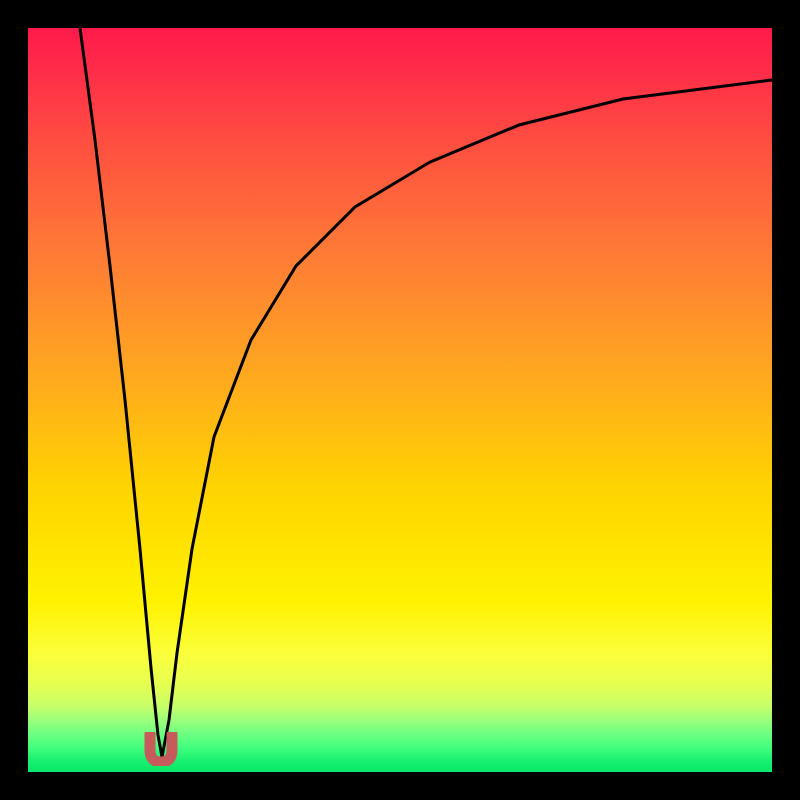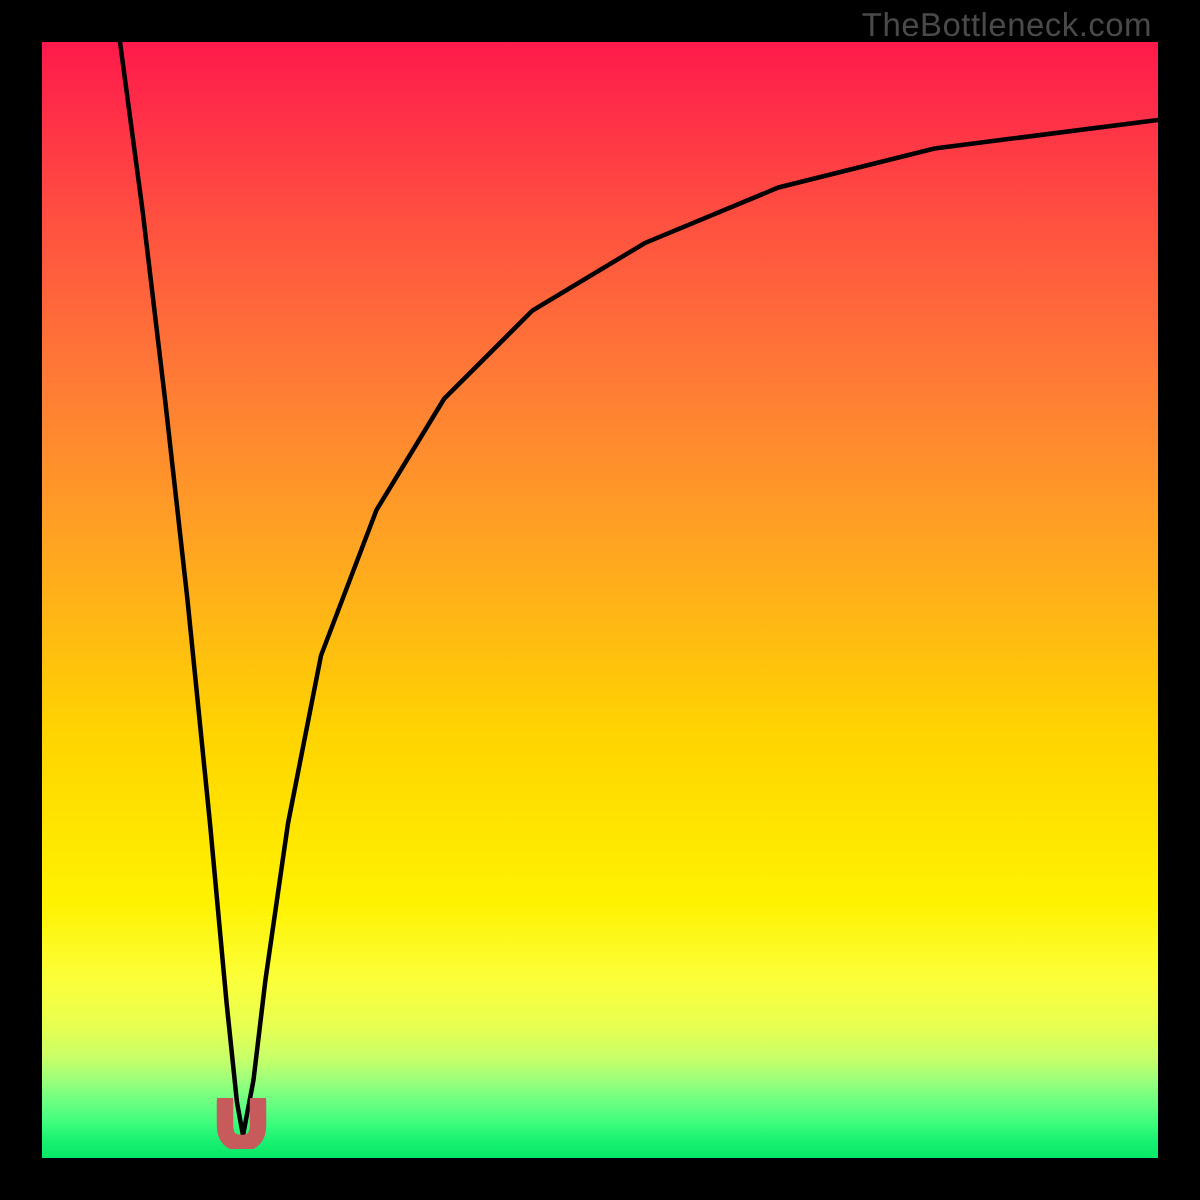--- a/index.html
+++ b/index.html
@@ -111,14 +111,13 @@
 
     <svg class="marker" viewBox="0 0 34 34">
       <path d="M 6 2
                L 6 18
                Q 6 30 17 30
                Q 28 30 28 18
                L 28 2" fill="none" stroke="#c75b5b" stroke-width="11" stroke-linecap="round" stroke-linejoin="round"></path>
     </svg>
   </div>
 
-  <div class="watermark">TheBottleneck.com</div>
 </div>
 
 </body></html>

